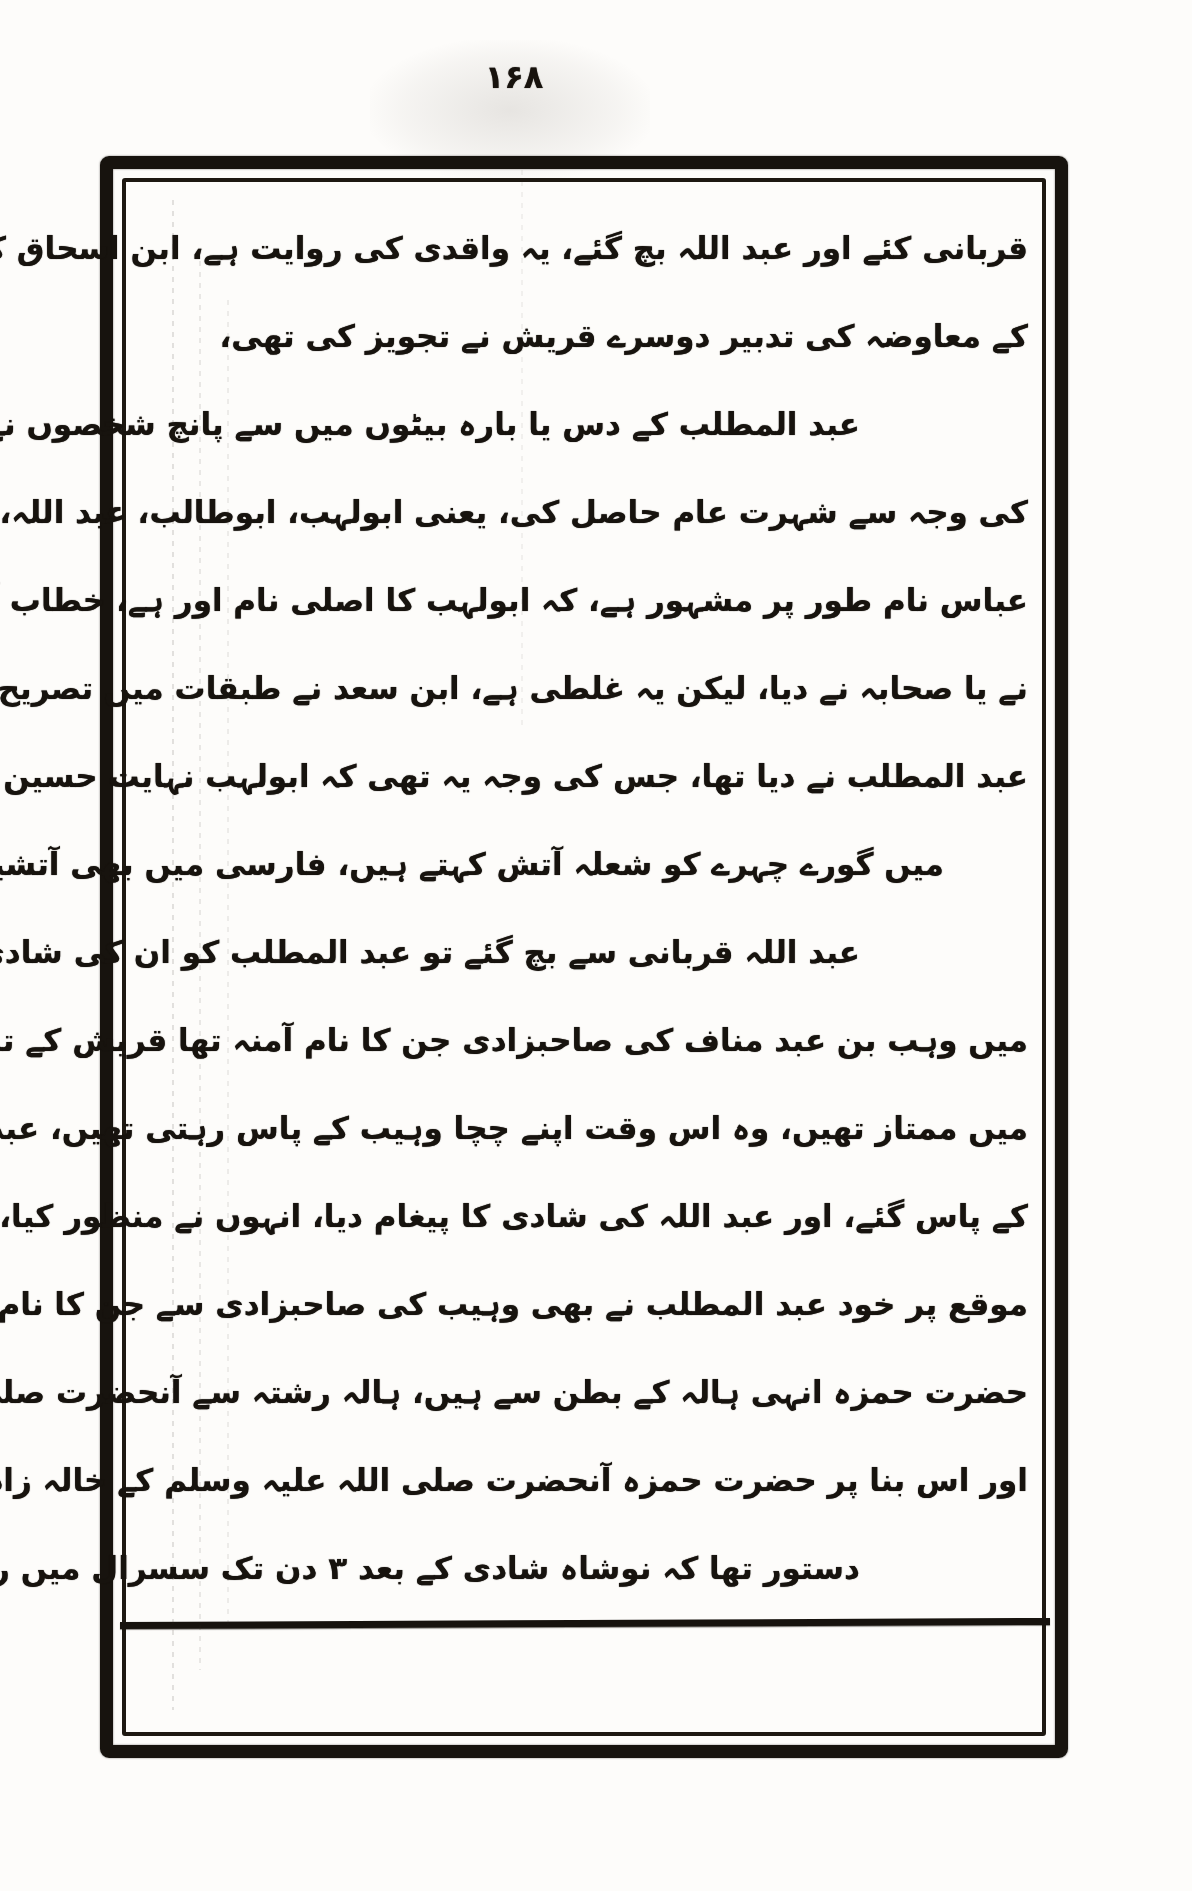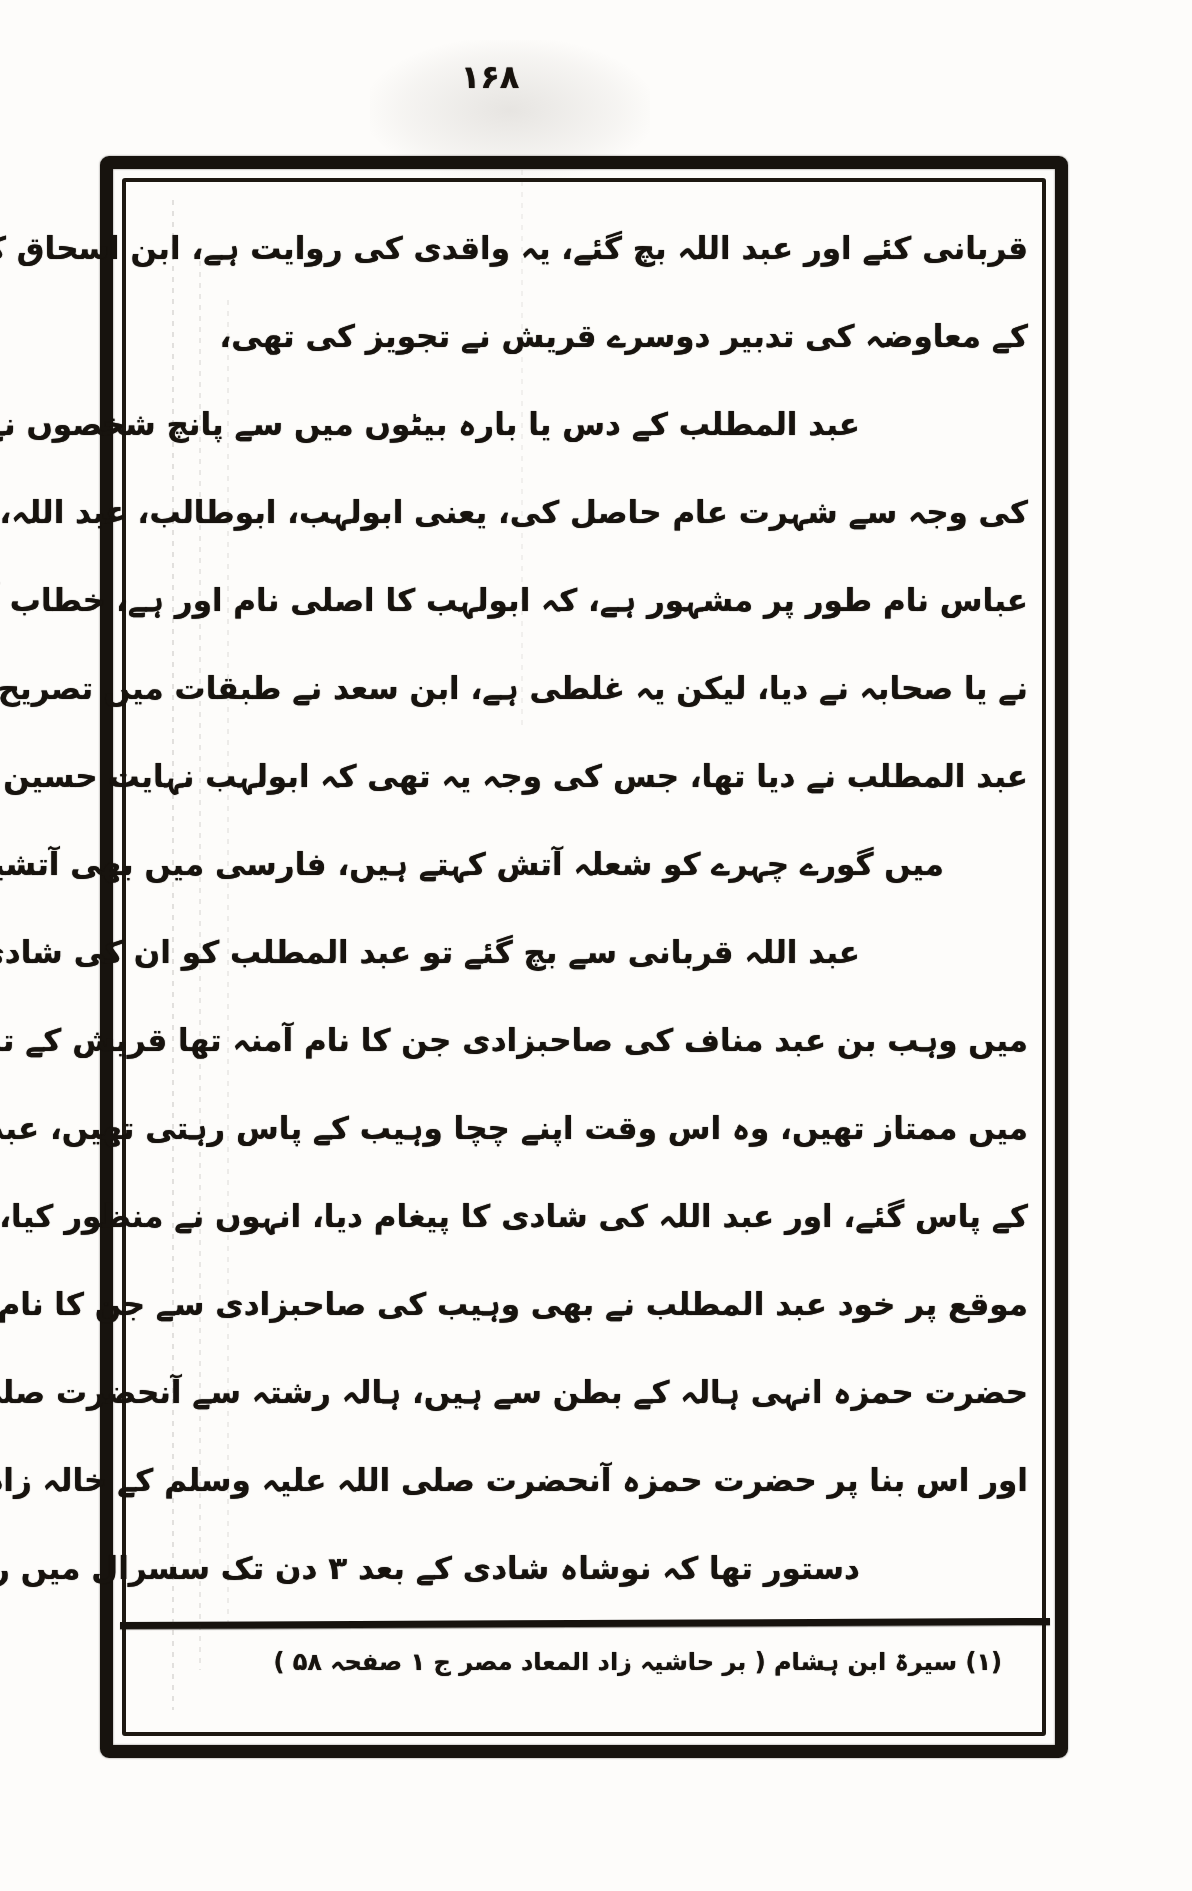--- a/index.html
+++ b/index.html
@@ -18,20 +18,21 @@
     position:absolute;left:370px;top:40px;width:280px;height:140px;
     background:radial-gradient(ellipse at center, rgba(70,60,48,0.12), rgba(70,60,48,0.04) 55%, transparent 75%);
     pointer-events:none;
   }
   .page-number{
     position:absolute;top:58px;left:0;width:980px;
     text-align:center;
     font-size:32px;font-weight:700;color:#17120d;
     letter-spacing:3px;
     text-shadow:0 0 1px rgba(23,18,13,.8);
+    padding-left:24px;
   }
   .frame-outer{
     position:absolute;left:100px;top:156px;width:968px;height:1602px;
     box-sizing:border-box;
     border:13px solid #17130e;
     border-radius:9px;
     box-shadow:0 0 2px rgba(23,19,14,.6), inset 0 0 2px rgba(23,19,14,.6);
   }
   .frame-inner{
     position:absolute;left:9px;top:9px;right:9px;bottom:9px;
@@ -102,21 +103,20 @@
         <div class="line justify">میں وہب بن عبد مناف کی صاحبزادی جن کا نام آمنہ تھا قریش کے تمام خاندانوں</div>
         <div class="line justify">میں ممتاز تھیں، وہ اس وقت اپنے چچا وہیب کے پاس رہتی تھیں، عبد المطلب وہیب</div>
         <div class="line justify">کے پاس گئے، اور عبد اللہ کی شادی کا پیغام دیا، انہوں نے منظور کیا، اور عقد ہو گیا، اسی</div>
         <div class="line justify">موقع پر خود عبد المطلب نے بھی وہیب کی صاحبزادی سے جن کا نام ہالہ تھا، شادی کی</div>
         <div class="line justify">حضرت حمزہ انہی ہالہ کے بطن سے ہیں، ہالہ رشتہ سے آنحضرت صلی اللہ علیہ وسلم کی خالہ ہوئیں</div>
         <div class="line start">اور اس بنا پر حضرت حمزہ آنحضرت صلی اللہ علیہ وسلم کے خالہ زاد بھائی بھی ہیں،</div>
         <div class="line justify indent">دستور تھا کہ نوشاہ شادی کے بعد ۳ دن تک سسرال میں رہتا تھا، عبد اللہ تین</div>
 
         <div class="rule"></div>
 
-        <div class="footnote">(۱) سیرۃ ابن ہشام ( بر حاشیہ زاد المعاد مصر ج ۱ صفحہ ۵۸ )</div>
 
       </div>
     </div>
   </div>
 
   <div class="crease" id="crease-1"></div>
   <div class="crease" id="crease-2"></div>
   <div class="crease" id="crease-3"></div>
   <div class="crease" id="crease-4"></div>
 

